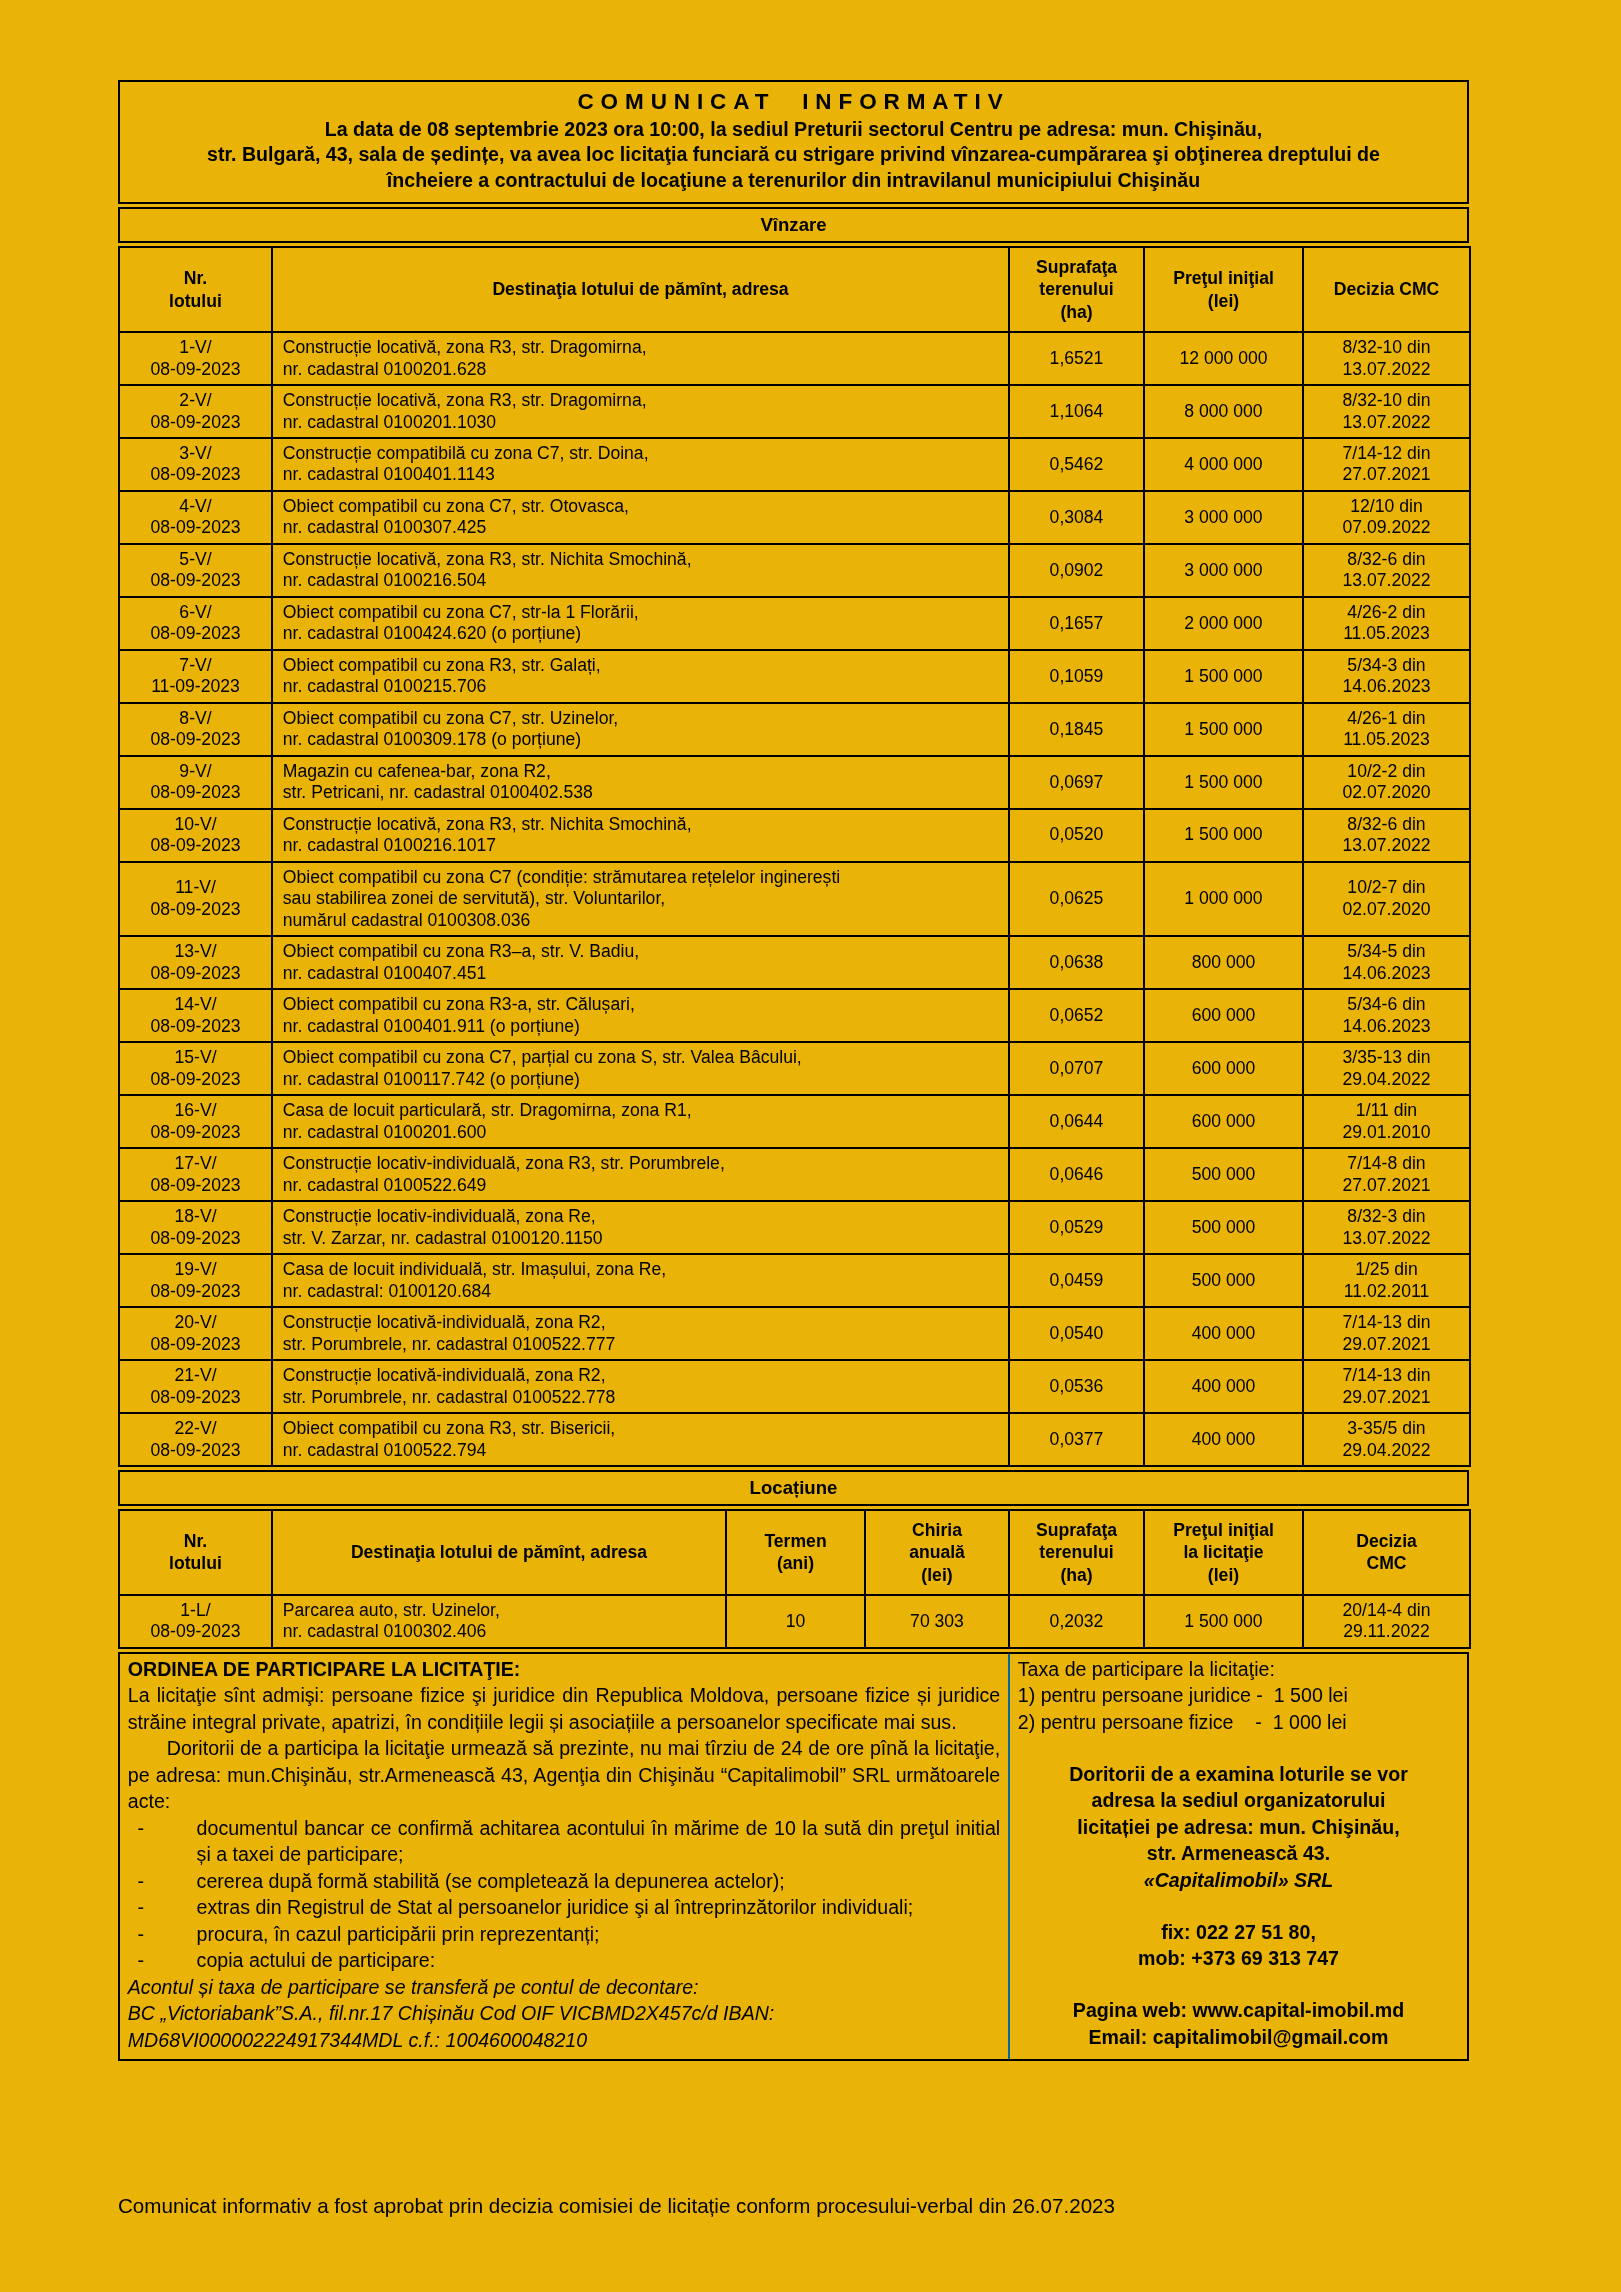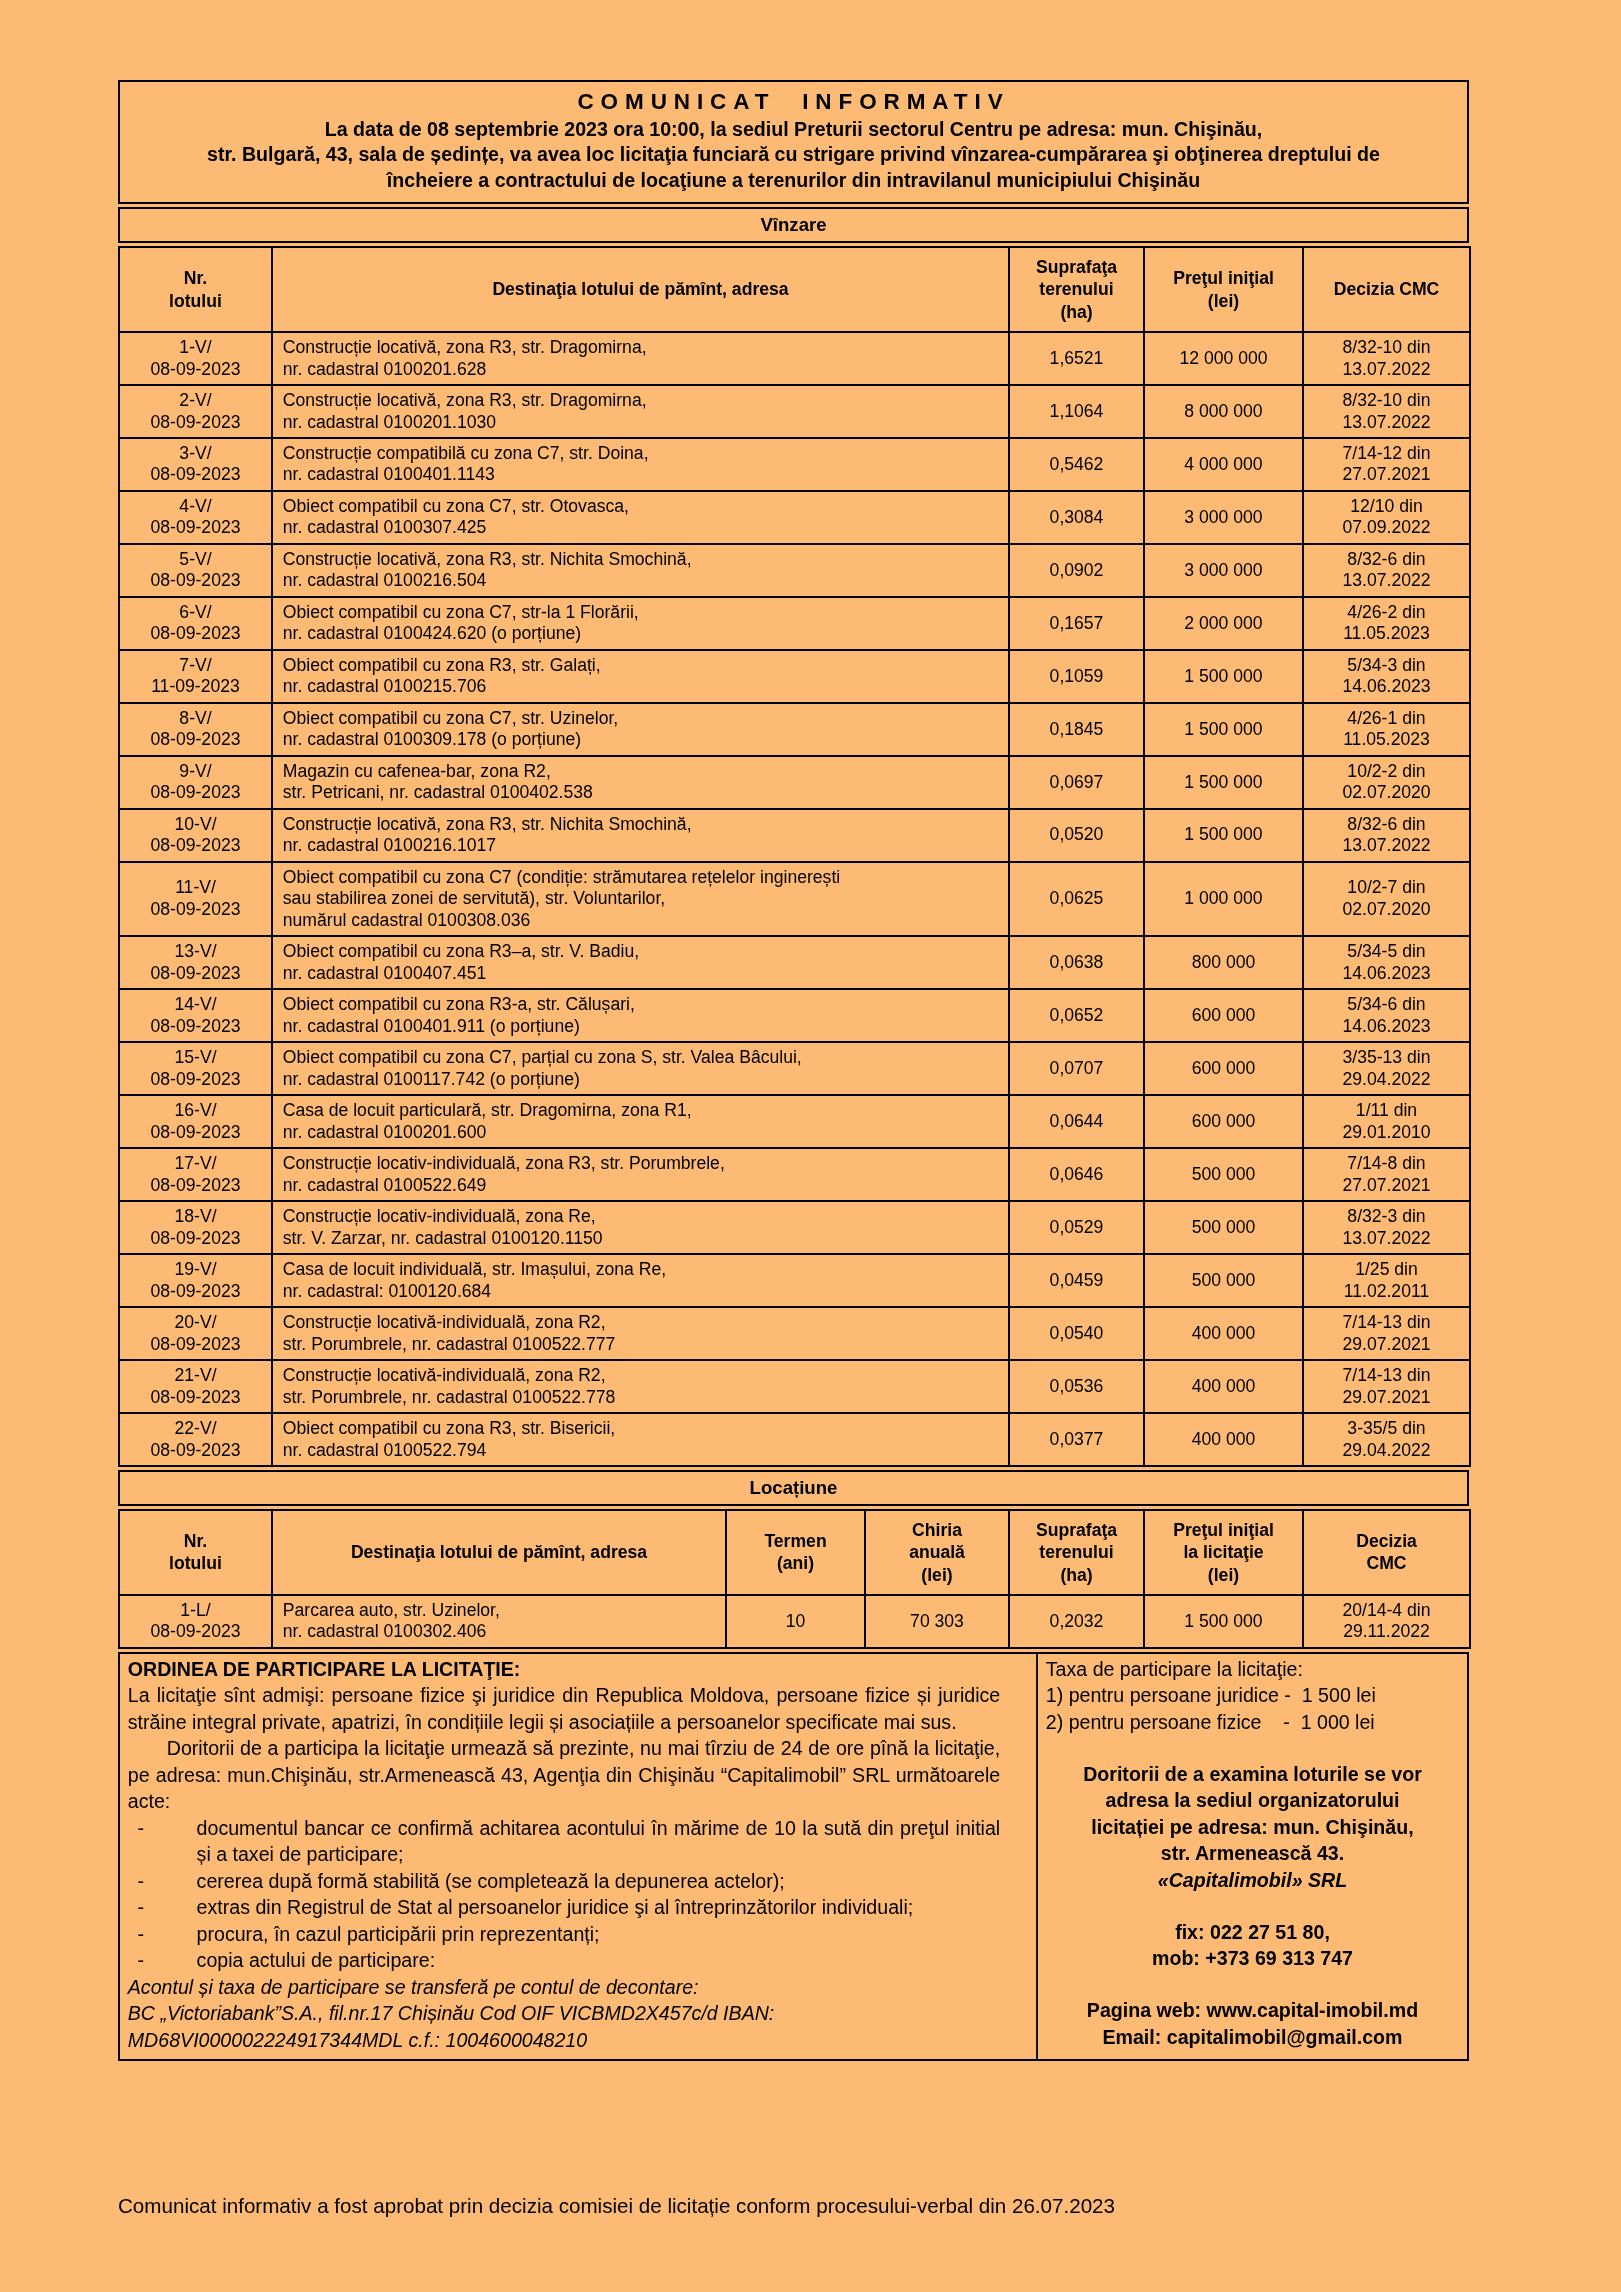--- a/index.html
+++ b/index.html
@@ -1,16 +1,16 @@
 <!DOCTYPE html>
 <html><head>
 <meta charset="utf-8">
 <style>
   html,body{margin:0;padding:0;background:#ffffff;}
-  .page{position:relative;width:1621px;height:2293px;background:#fdba74;
+  .page{position:relative;width:1621px;height:2293px;background:#eab308;
         font-family:"Liberation Sans", sans-serif;color:#000;overflow:hidden;}
   .doc{position:absolute;left:118px;top:80px;width:1351px;}
 
   .title-box{border:2.9px solid #000;text-align:center;font-weight:bold;
              padding:6.9px 3.9px 8.8px;}
   .doc-title{font-size:22.5px;letter-spacing:6.9px;word-spacing:13.7px;margin-bottom:2px;}
   .intro{font-size:19.6px;line-height:25.5px;white-space:pre-line;}
 
   .band{border:2px solid #000;margin-top:2.9px;text-align:center;font-weight:bold;
         font-size:18.6px;padding:5px 0;}
@@ -20,21 +20,21 @@
   table.tbl th,table.tbl td{border:2px solid #000;font-size:17.6px;line-height:21.6px;
             padding:3.9px 5.9px;vertical-align:middle;overflow:hidden;}
   table.tbl th{font-weight:bold;line-height:22.5px;padding:7.8px 2px;}
   .pre{white-space:pre-line;}
   .c{text-align:center;}
   .l{text-align:left;padding-left:9.8px !important;border-radius:26px;}
 
   .bottom{border:2px solid #000;margin-top:2.9px;display:grid;
           grid-template-columns:888px 459px;}
   .bcell{padding:2px 7.8px 5.9px 7.8px;font-size:19.6px;line-height:26.5px;}
-  .bcell-right{border-left:2px solid #0f172a;margin-left:28px;}
+  .bcell-right{border-left:2px solid #0369a1;}
   .bcell p{margin:0;}
   .just{text-align:justify;}
   .indent{text-indent:39px;}
   .bullet{display:flex;text-align:justify;}
   .bullet .dash{flex:0 0 59px;padding-left:9.8px;}
   .bullet .btext{flex:1;}
   .it{font-style:italic;}
   .b{font-weight:bold;}
   .center{text-align:center;}
   .prewrap{white-space:pre-wrap;}

